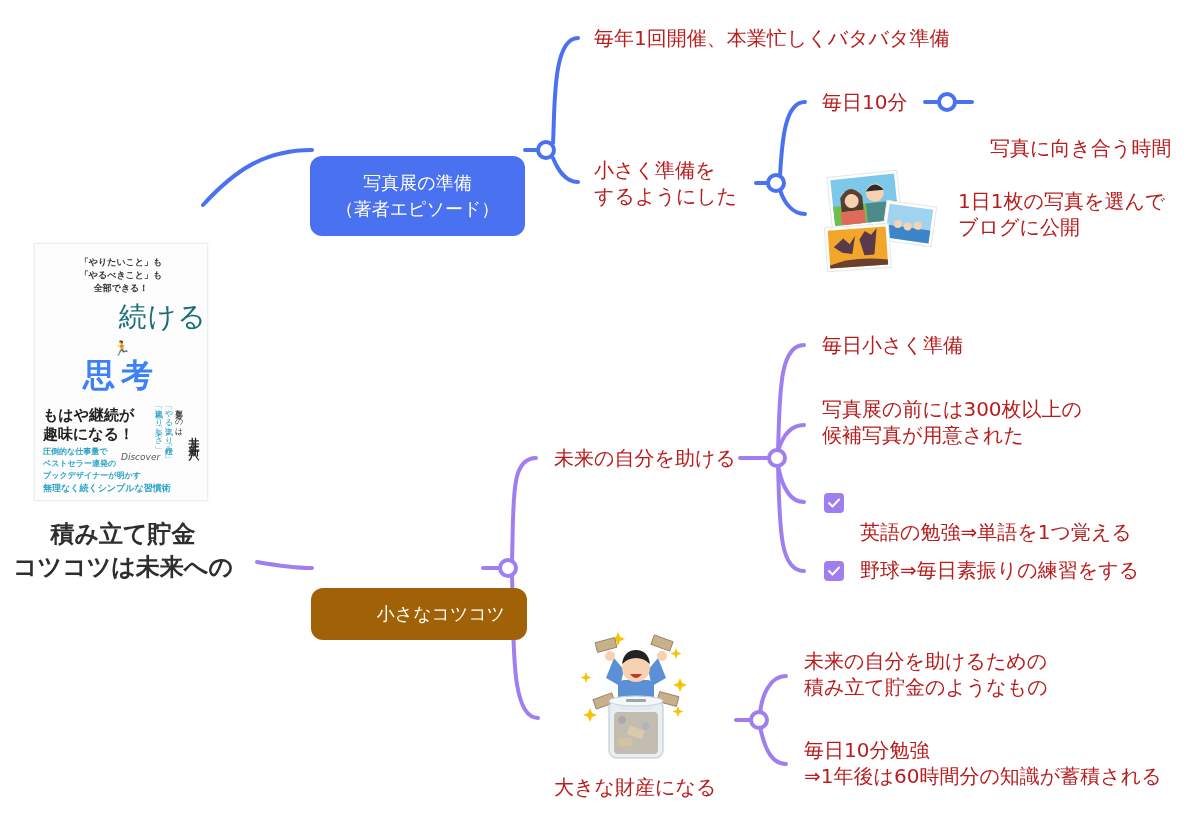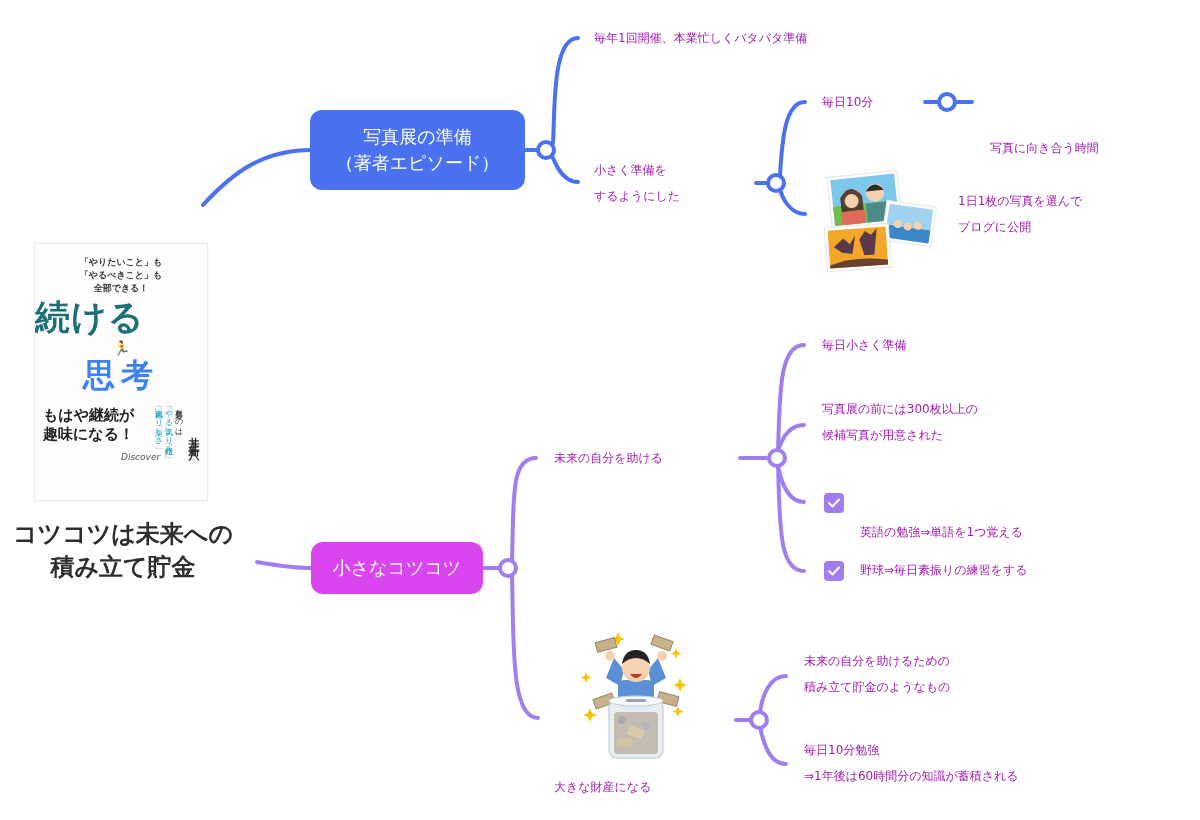--- a/index.html
+++ b/index.html
@@ -1,25 +1,25 @@
 <!DOCTYPE html>
 <html><head>
 <meta charset="utf-8">
 <style>
   html,body{margin:0;padding:0;background:#ffffff;}
   body{width:1200px;height:820px;position:relative;overflow:hidden;font-family:"DejaVu Sans","Liberation Sans",sans-serif;color:#333333;}
   svg.lines{position:absolute;left:0;top:0;width:1200px;height:820px;}
-  .t{position:absolute;font-size:12px;line-height:26px;color:#a21caf;white-space:nowrap;}
-  .node{position:absolute;color:#fff;font-size:18px;line-height:26px;border-radius:12px;display:flex;align-items:center;justify-content:center;text-align:center;white-space:pre;}
+  .t{position:absolute;font-size:20px;line-height:26px;color:#b91c1c;white-space:nowrap;}
+  .node{position:absolute;color:#fff;font-size:18px;line-height:26px;border-radius:12px;display:flex;align-items:center;justify-content:center;text-align:center;white-space:pre;margin-top:46px;}
   .node.blue{background:#4a72f0;left:310px;top:110px;width:215px;height:80px;}
-  .node.purple{background:#d946ef;left:311px;top:542px;width:172px;height:52px;}
+  .node.purple{background:#a16207;left:311px;top:542px;width:172px;height:52px;padding-left:44px;}
   .central{position:absolute;left:0;top:518px;width:246px;text-align:center;font-size:24px;font-weight:bold;line-height:33px;color:#2e2e2e;}
   .book{position:absolute;left:34px;top:243px;width:172px;height:256px;background:#fdfdfd;border:1px solid #eceff1;box-shadow:0 0 2px rgba(0,0,0,0.08);overflow:hidden;}
   .book .top{position:absolute;left:0;top:12px;width:100%;text-align:center;font-size:9px;line-height:13px;color:#333;font-weight:bold;}
-  .book .title1{position:absolute;left:0;top:50px;width:100%;text-align:left;font-size:35px;font-weight:bold;line-height:46px;color:#1a6f78;letter-spacing:1px;}
+  .book .title1{position:absolute;left:0;top:50px;width:100%;text-align:right;font-size:28px;font-weight:normal;line-height:46px;color:#1a6f78;letter-spacing:1px;}
   .book .title2{position:absolute;left:0;top:112px;width:100%;text-align:center;font-size:32px;font-weight:bold;line-height:38px;color:#3b82f6;letter-spacing:6px;}
   .book .runner{position:absolute;left:78px;top:96px;font-size:14px;color:#444;}
   .book .catch{position:absolute;left:8px;top:162px;font-size:15px;font-weight:bold;line-height:19px;color:#222;}
   .book .sub{position:absolute;left:8px;top:202px;font-size:8px;line-height:12px;color:#2aa3c6;font-weight:bold;}
   .book .sub .last{font-size:9px;}
   .book .vert{position:absolute;top:160px;writing-mode:vertical-rl;font-size:8px;line-height:10px;color:#333;}
   .book .author{position:absolute;left:150px;top:184px;writing-mode:vertical-rl;font-size:11px;font-weight:bold;color:#222;letter-spacing:4px;}
   .book .pub{position:absolute;left:86px;top:208px;font-size:9px;color:#555;font-style:italic;}
   .chk{position:absolute;width:20px;height:20px;border-radius:4px;background:#a07ef0;}
   .chk svg{position:absolute;left:3px;top:4px;}
@@ -71,30 +71,36 @@
     <div>「やるべきこと」も</div>
     <div>全部できる！</div>
   </div>
   <div class="title1">続ける</div>
   <div class="runner">🏃</div>
   <div class="title2">思考</div>
   <div class="catch">
     <div>もはや継続が</div>
     <div>趣味になる！</div>
   </div>
+  <div class="sub">
+    <div>圧倒的な仕事量で</div>
+    <div>ベストセラー連発の</div>
+    <div>ブックデザイナーが明かす</div>
+    <div class="last">無理なく続くシンプルな習慣術</div>
+  </div>
   <div class="pub">Discover</div>
   <div class="vert" style="left:138px;">必要なのは、</div>
   <div class="vert" style="left:128px;color:#2aa3c6;">「やる気」より「仕組み」</div>
   <div class="vert" style="left:118px;color:#2aa3c6;">「根気」より「楽しさ」</div>
   <div class="author">井上新八</div>
 </div>
 
 <div class="central">
+  <div>積み立て貯金</div>
   <div>コツコツは未来への</div>
-  <div>積み立て貯金</div>
 </div>
 
 <div class="node blue">写真展の準備
 （著者エピソード）</div>
 
 <div class="t" style="left:594px;top:25px;">毎年1回開催、本業忙しくバタバタ準備</div>
 
 <div class="t" style="left:594px;top:157px;">
   <div>小さく準備を</div>
   <div>するようにした</div>

